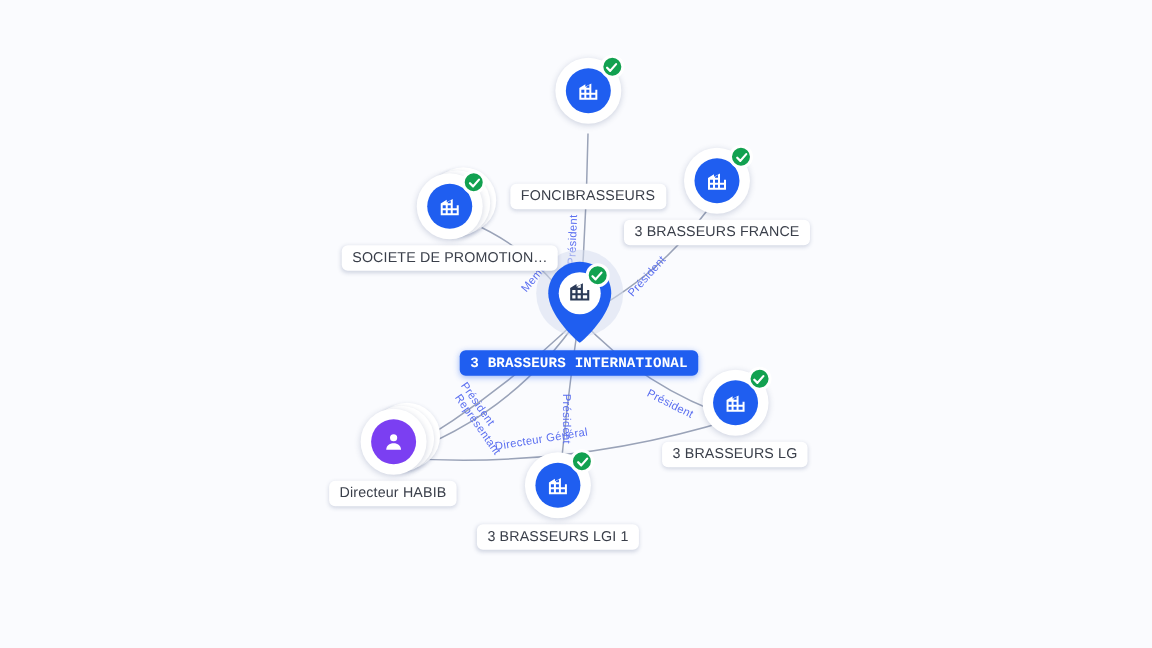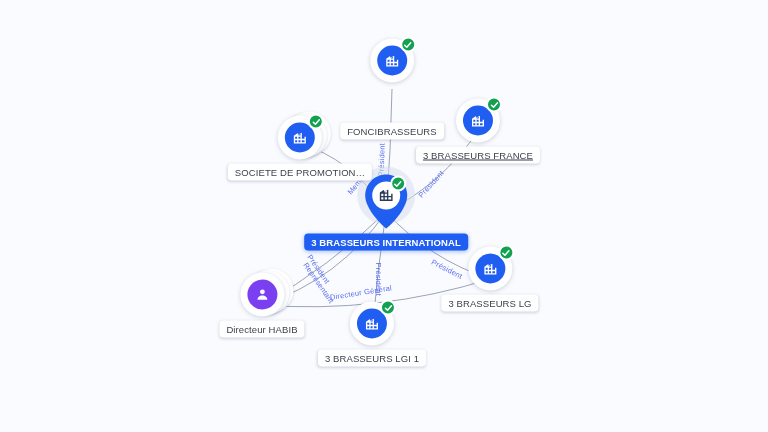--- a/index.html
+++ b/index.html
@@ -177,21 +177,21 @@
       <div class="edge-label" style="left: 349px; top: 189px; color: rgb(91, 111, 240); transform: rotate(-50deg);">Membre</div>
       <div class="edge-label" style="left: 420px; top: 192px; color: rgb(91, 111, 240); transform: rotate(-48deg);">Président</div>
       <div class="edge-label" style="left: 432px; top: 257px; color: rgb(91, 111, 240); transform: rotate(27deg);">Président</div>
       <div class="edge-label" style="left: 378px; top: 258px; color: rgb(91, 111, 240); transform: rotate(90deg);">Président</div>
       <div class="edge-label" style="left: 309px; top: 251px; color: rgb(91, 111, 240); transform: rotate(55deg);">Président</div>
       <div class="edge-label" style="left: 305px; top: 259px; color: rgb(91, 111, 240); transform: rotate(55deg);">Représentant</div>
       <div class="edge-label" style="left: 330px; top: 293px; color: rgb(91, 111, 240); transform: rotate(-9deg);">Directeur Général</div>
     </div>
 
   <div id="nodes-layer">
-      <div class="node" style="left: 386px; top: 212px;">
+      <div class="node" style="left: 386px; top: 212px; font-family: Liberation Mono, monospace;">
         <div class="pin-wrap">
          <div class="pin-halo"></div>
          <svg class="pin-body" viewBox="0 0 48 56">
            <path d="M24 1C12.4 1 3 10.4 3 22c0 14.2 18 31 21 33 3-2 21-18.8 21-33C45 10.4 35.6 1 24 1z" fill="#1f5ef0"></path>
            <circle cx="24" cy="22" r="14" fill="#ffffff"></circle>
          </svg>
          <div class="pin-icon">
            <svg width="17" height="17" viewBox="0 0 24 24" fill="#2b3a57">
     <path d="M3 21V9.2L9 5.4V8l6-3.2V11h6v10H3zm2-2h3v-3H5v3zm0-5h3v-3H5v3zm5 5h3v-3h-3v3zm0-5h3v-3h-3v3zm0-5h3V6.2l-3 1.9V9zm5 10h4v-3h-4v3zm0-5h4v-3h-4v3z"></path>
   </svg>
@@ -250,21 +250,21 @@
     <path d="M3 21V9.2L9 5.4V8l6-3.2V11h6v10H3zm2-2h3v-3H5v3zm0-5h3v-3H5v3zm5 5h3v-3h-3v3zm0-5h3v-3h-3v3zm0-5h3V6.2l-3 1.9V9zm5 10h4v-3h-4v3zm0-5h4v-3h-4v3z"></path>
   </svg>
             </div>
          </div>
          <div class="badge-check" style="background:#12a150">
             <svg width="9" height="9" viewBox="0 0 24 24" fill="none" stroke="#ffffff" stroke-width="4" stroke-linecap="round" stroke-linejoin="round">
     <path d="M4 12.5 L9.5 18 L20 6"></path>
   </svg>
           </div>
        </div>
-        <div class="node-label" style="color: rgb(58, 63, 74); text-decoration: underline;">3 BRASSEURS FRANCE</div>
+        <div class="node-label" style="color: rgb(58, 63, 74);">3 BRASSEURS FRANCE</div>
       </div>
       <div class="node" style="left: 490px; top: 279px;">
         <div class="node-circle-wrap ">
 
          <div class="node-circle">
            <div class="node-inner " style="background:#1f5ef0">
               <svg width="16" height="16" viewBox="0 0 24 24" fill="#ffffff">
     <path d="M3 21V9.2L9 5.4V8l6-3.2V11h6v10H3zm2-2h3v-3H5v3zm0-5h3v-3H5v3zm5 5h3v-3h-3v3zm0-5h3v-3h-3v3zm0-5h3V6.2l-3 1.9V9zm5 10h4v-3h-4v3zm0-5h4v-3h-4v3z"></path>
   </svg>
             </div>

